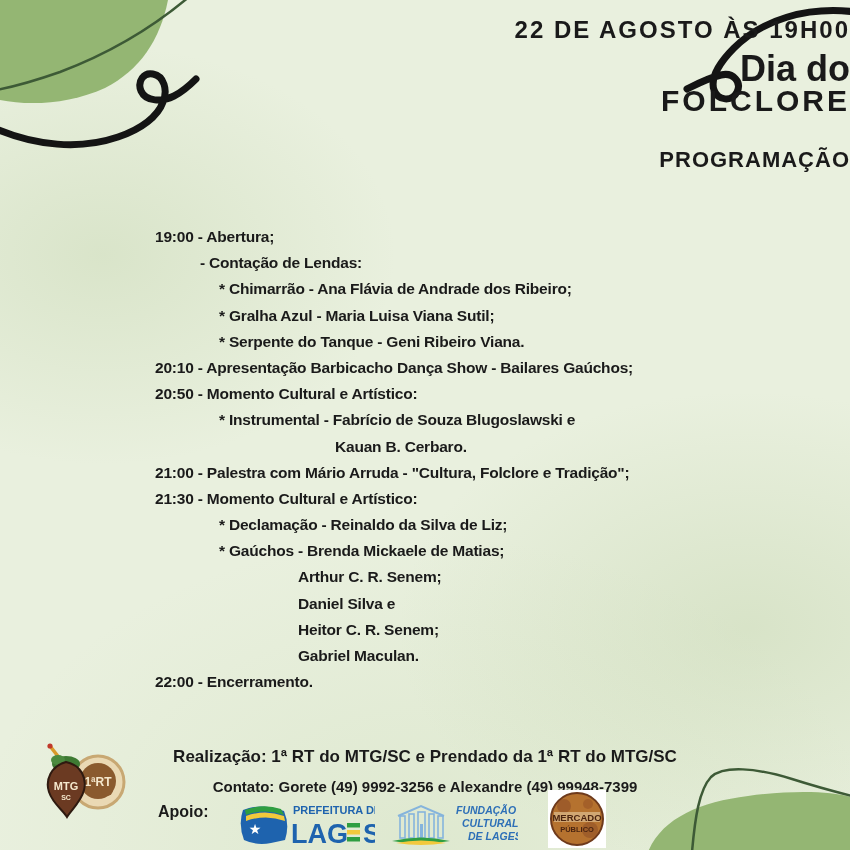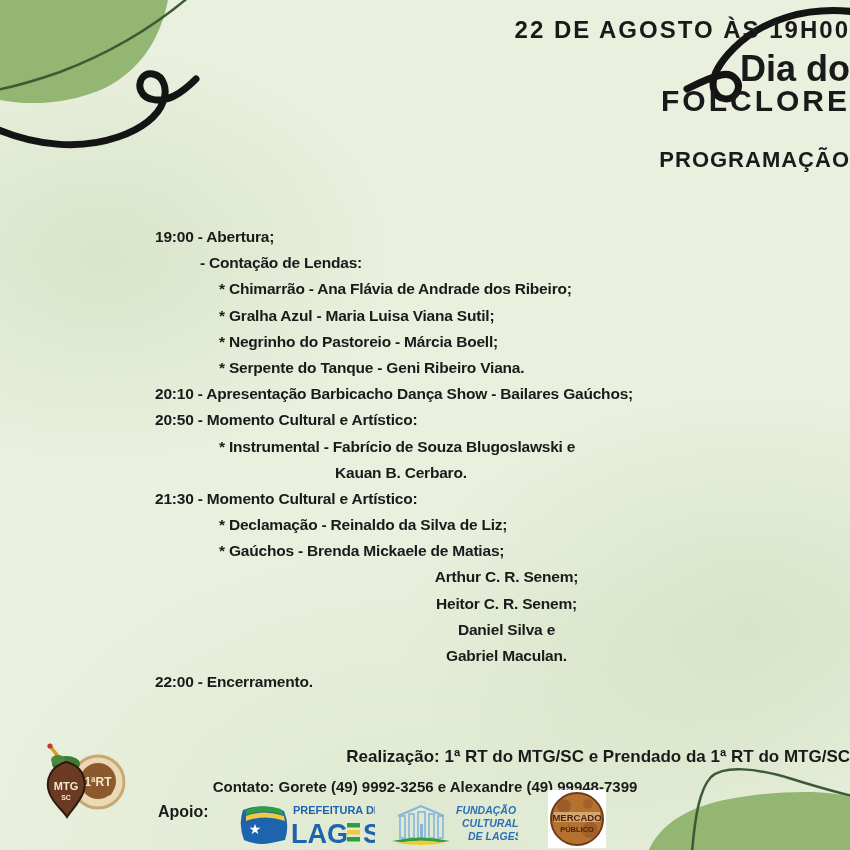--- a/index.html
+++ b/index.html
@@ -22,23 +22,23 @@
   .title-large{top:84px;font-size:30px;font-weight:700;letter-spacing:3px;}
   .section-title{top:147px;font-size:22px;font-weight:700;letter-spacing:1px;}
   .program{
     position:absolute;left:155px;top:188px;width:560px;
     font-size:15.5px;font-weight:700;letter-spacing:-0.2px;margin-top:36px;
   }
   .prog-line{height:26.2px;line-height:26.2px;white-space:nowrap;}
   .indent-0{padding-left:0;}
   .indent-1{padding-left:45px;}
   .indent-2{padding-left:64px;}
-  .indent-3{padding-left:143px;text-align:center;}
+  .indent-3{padding-left:143px;}
   .indent-4{padding-left:180px;}
-  .realizacao{position:absolute;left:0;top:747px;width:850px;text-align:right;font-size:17px;font-weight:700;}
+  .realizacao{position:absolute;left:0;top:747px;width:850px;text-align:center;font-size:17px;font-weight:700;}
   .contato{position:absolute;left:0;top:778px;width:850px;text-align:center;font-size:15px;font-weight:700;}
   .apoio{position:absolute;left:158px;top:803px;font-size:16px;font-weight:700;}
   .logo{position:absolute;}
   .logo-mtg-rt{left:36px;top:740px;width:110px;height:82px;}
   .logo-prefeitura{left:235px;top:798px;width:140px;height:50px;}
   .logo-fundacao{left:388px;top:798px;width:130px;height:50px;}
   .logo-mercado{left:548px;top:790px;width:58px;height:76px;border-radius:25px;}
 </style>
 </head>
 <body>
@@ -57,32 +57,32 @@
   <div class="hdr date-line">22 DE AGOSTO ÀS 19H00</div>
   <div class="hdr title-small">Dia do</div>
   <div class="hdr title-large">FOLCLORE</div>
   <div class="hdr section-title">PROGRAMAÇÃO</div>
 
   <div class="program">
       <div class="prog-line indent-0">19:00 - Abertura;</div>
       <div class="prog-line indent-1">- Contação de Lendas:</div>
       <div class="prog-line indent-2">* Chimarrão - Ana Flávia de Andrade dos Ribeiro;</div>
       <div class="prog-line indent-2">* Gralha Azul - Maria Luisa Viana Sutil;</div>
-      <div class="prog-line indent-2">* Negrinho do Pastoreio - Márcia Boell;</div>
       <div class="prog-line indent-2">* Serpente do Tanque - Geni Ribeiro Viana.</div>
       <div class="prog-line indent-0">20:10 - Apresentação Barbicacho Dança Show - Bailares Gaúchos;</div>
       <div class="prog-line indent-0">20:50 - Momento Cultural e Artístico:</div>
       <div class="prog-line indent-2">* Instrumental - Fabrício de Souza Blugoslawski e</div>
       <div class="prog-line indent-4">Kauan B. Cerbaro.</div>
+      <div class="prog-line indent-0">21:00 - Palestra com Mário Arruda - "Cultura, Folclore e Tradição";</div>
       <div class="prog-line indent-0">21:30 - Momento Cultural e Artístico:</div>
       <div class="prog-line indent-2">* Declamação - Reinaldo da Silva de Liz;</div>
       <div class="prog-line indent-2">* Gaúchos - Brenda Mickaele de Matias;</div>
       <div class="prog-line indent-3">Arthur C. R. Senem;</div>
+      <div class="prog-line indent-3">Daniel Silva e</div>
       <div class="prog-line indent-3">Heitor C. R. Senem;</div>
-      <div class="prog-line indent-3">Daniel Silva e</div>
       <div class="prog-line indent-3">Gabriel Maculan.</div>
       <div class="prog-line indent-0">22:00 - Encerramento.</div>
     </div>
 
   <div class="realizacao">Realização: 1ª RT do MTG/SC e Prendado da 1ª RT do MTG/SC</div>
   <div class="contato">Contato: Gorete (49) 9992-3256 e Alexandre (49) 99948-7399</div>
   <div class="apoio">Apoio:</div>
 
   <div class="logo logo-mtg-rt">
     <svg viewBox="0 0 110 82" width="110" height="82">

